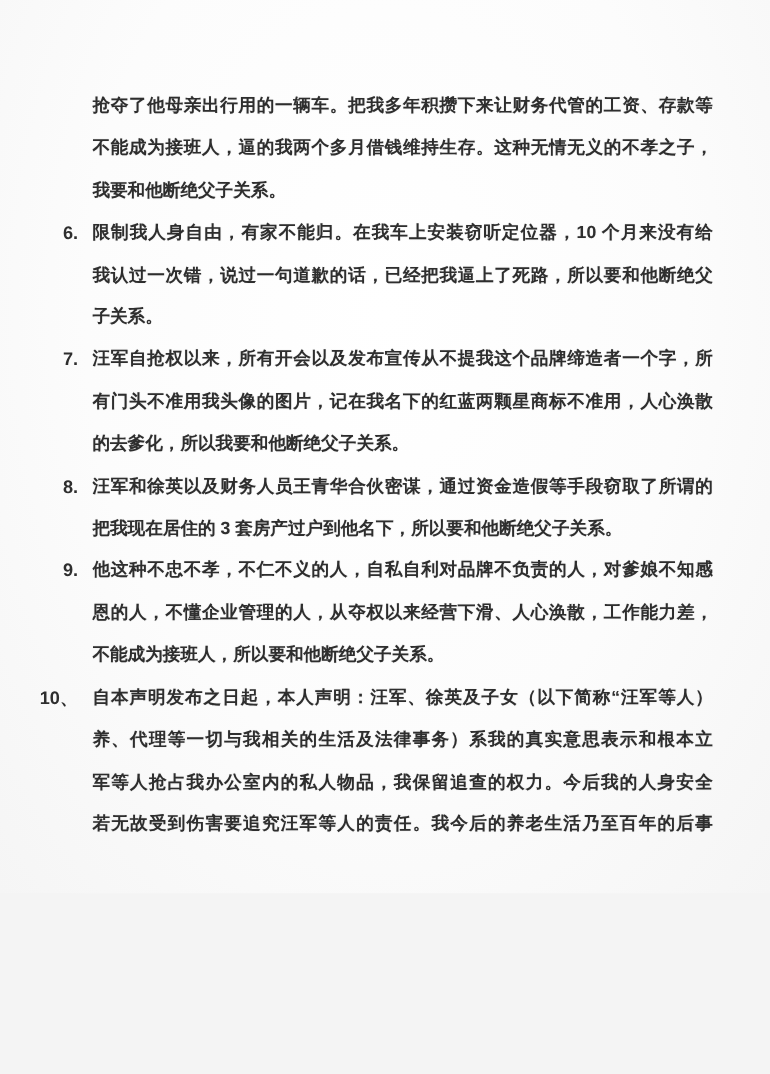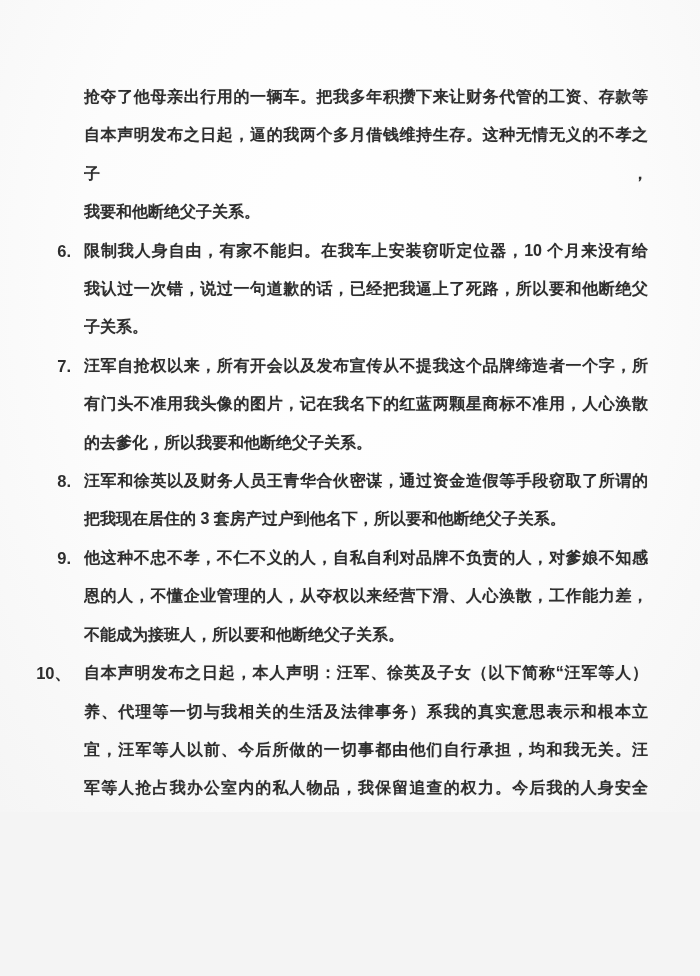--- a/index.html
+++ b/index.html
@@ -58,21 +58,21 @@
     text-align-last: left;
   }
 </style>
 </head>
 <body>
 
 <div class="page">
   <div class="content">
       <div class="para">
         <div class="line">抢夺了他母亲出行用的一辆车。把我多年积攒下来让财务代管的工资、存款等</div>
-        <div class="line">自本声明发布之日起，逼的我两个多月借钱维持生存。这种无情无义的不孝之子，</div>
+        <div class="line">不能成为接班人，逼的我两个多月借钱维持生存。这种无情无义的不孝之子，</div>
         <div class="line endline">我要和他断绝父子关系。</div>
       </div>
       <div class="para">
         <span class="para-num">6.</span>
         <div class="line">限制我人身自由，有家不能归。在我车上安装窃听定位器，10 个月来没有给</div>
         <div class="line">我认过一次错，说过一句道歉的话，已经把我逼上了死路，所以要和他断绝父</div>
         <div class="line endline">子关系。</div>
       </div>
       <div class="para">
         <span class="para-num">7.</span>
@@ -88,17 +88,17 @@
       <div class="para">
         <span class="para-num">9.</span>
         <div class="line">他这种不忠不孝，不仁不义的人，自私自利对品牌不负责的人，对爹娘不知感</div>
         <div class="line">恩的人，不懂企业管理的人，从夺权以来经营下滑、人心涣散，工作能力差，</div>
         <div class="line endline">不能成为接班人，所以要和他断绝父子关系。</div>
       </div>
       <div class="para">
         <span class="para-num">10、</span>
         <div class="line">自本声明发布之日起，本人声明：汪军、徐英及子女（以下简称“汪军等人）</div>
         <div class="line">养、代理等一切与我相关的生活及法律事务）系我的真实意思表示和根本立</div>
-        <div class="line">宜，汪军等人以前、今后所做的一切事都由他们自行承担，均和我无关。汪</div>
         <div class="line">军等人抢占我办公室内的私人物品，我保留追查的权力。今后我的人身安全</div>
+        <div class="line">若无故受到伤害要追究汪军等人的责任。我今后的养老生活乃至百年的后事</div>
       </div>
     </div>
 </div>
 
 </body></html>

